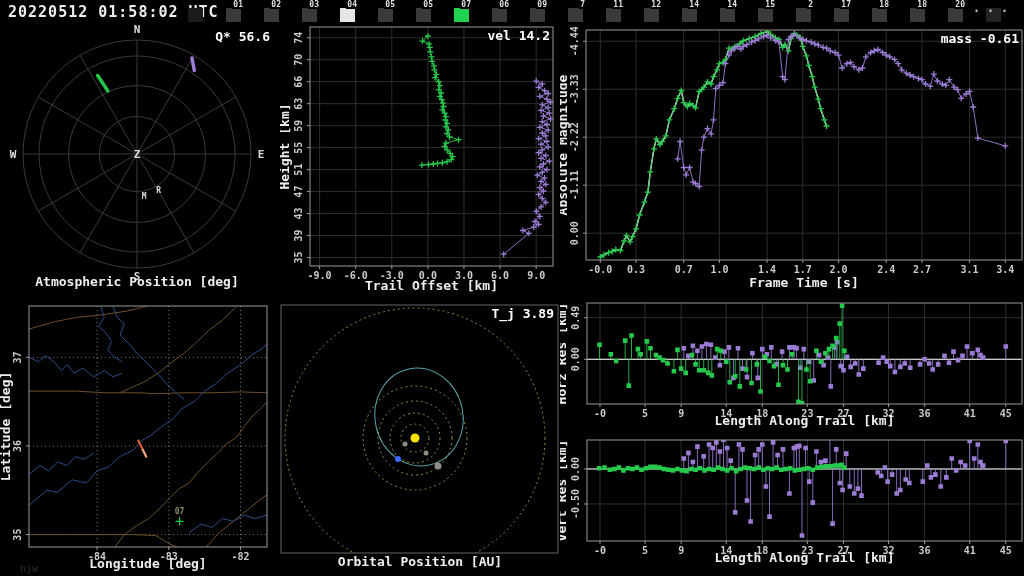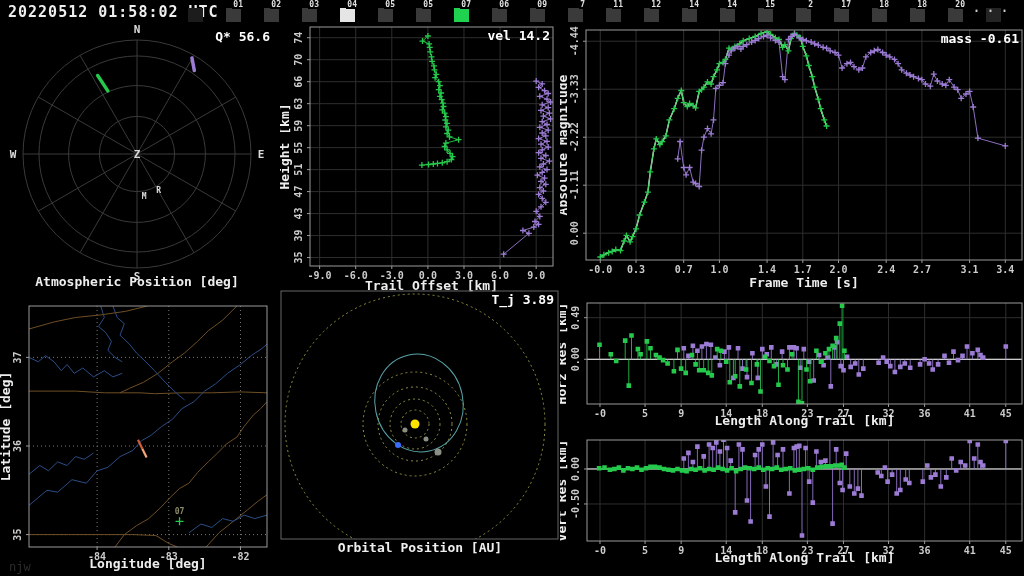--- a/index.html
+++ b/index.html
@@ -14,25 +14,25 @@
   .stbox.blank-trail{background:#242424;}
   .stlabel{position:absolute;right:-3px;top:-7px;font-size:8px;line-height:8px;
            font-weight:bold;color:#e0e0e0;background:#000;padding:0 1px;}
   #menu-dots{position:absolute;right:10px;top:2px;font-size:15px;letter-spacing:5px;
              color:#cccccc;cursor:default;}
   .panel{position:absolute;}
   #panel-polar{left:0;top:24px;width:280px;height:272px;}
   #panel-trail{left:280px;top:24px;width:280px;height:272px;}
   #panel-mag{left:560px;top:24px;width:464px;height:272px;}
   #panel-map{left:0;top:296px;width:280px;height:280px;}
-  #panel-orbit{left:280px;top:282px;width:280px;height:280px;}
+  #panel-orbit{left:280px;top:296px;width:280px;height:280px;}
   #panel-res{left:560px;top:296px;width:464px;height:280px;}
   svg{display:block;}
   svg text{font-family:"DejaVu Sans Mono",monospace;font-weight:bold;}
-  #watermark{position:absolute;left:9px;bottom:2px;font-size:12px;color:#2c2c2c;}
+  #watermark{position:absolute;left:20px;bottom:2px;font-size:10px;color:#2c2c2c;}
 </style>
 </head>
 <body>
 
 <div id="topbar">
   <span id="timestamp">20220512 01:58:02 UTC</span>
   <div id="stations">
       <div class="stbox blank-lead"></div>
       <div class="stbox">
         <span class="stlabel">01</span>

